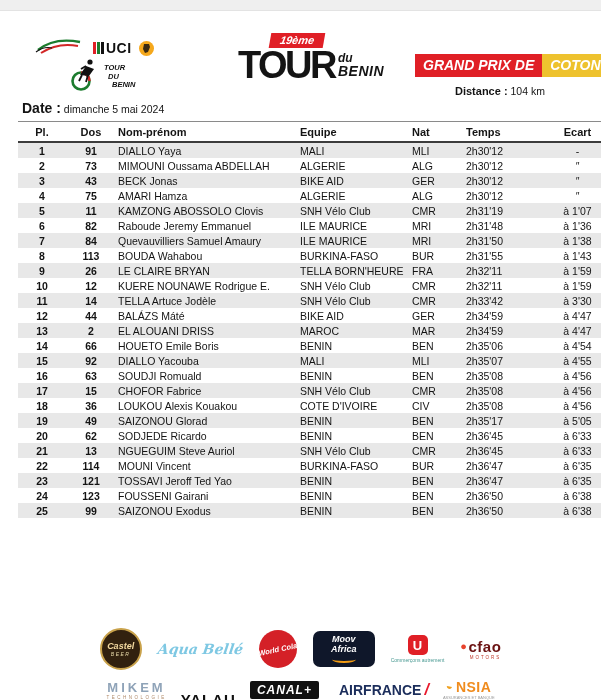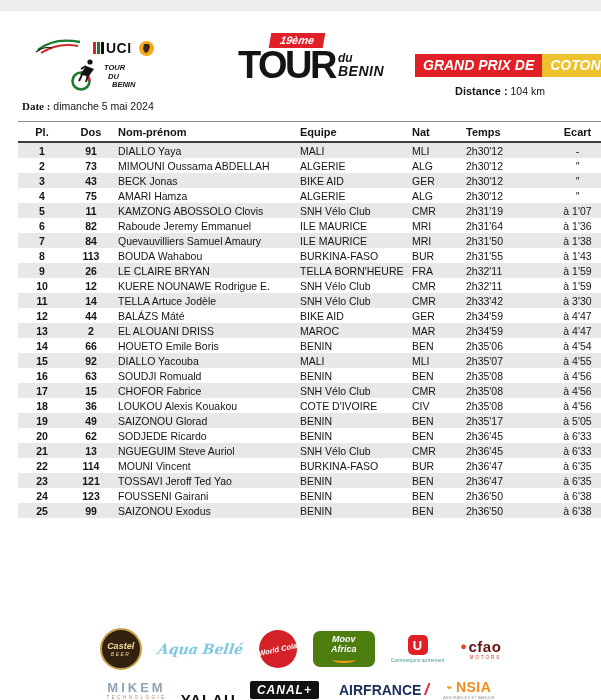--- a/index.html
+++ b/index.html
@@ -32,21 +32,21 @@
 
   
   .gp-banner{position:absolute;left:415px;top:54px;display:flex;font-weight:bold;font-style:italic;
              font-size:14px;color:#fff;white-space:nowrap;}
   .gp-banner span{padding:3px 8px 4px;}
   .distance-line{position:absolute;left:455px;top:85px;font-size:10.5px;}
   .distance-line b{font-size:11px;}
 
   
   .date-line{position:absolute;left:22px;top:100px;font-size:10.5px;}
-  .date-line b{font-size:11px;font-family:Liberation Serif, serif;}
+  .date-line b{font-size:14px;}
   .classement-title{position:absolute;left:0;top:102px;width:100%;text-align:center;
                     font-weight:bold;font-size:12px;letter-spacing:0.2px;}
 
   
   .table-wrap{position:absolute;left:18px;top:121px;width:565px;}
   table{border-collapse:collapse;width:565px;table-layout:fixed;}
   thead tr{border-top:1px solid #8a8a8a;border-bottom:2px solid #3c3c3c;}
   th{font-size:11px;font-weight:bold;padding:4px 2px 3px;text-align:left;}
   td{font-size:10.5px;height:15px;padding:0 2px;overflow:hidden;white-space:nowrap;}
   .c0{width:44px;text-align:center;}
@@ -220,21 +220,21 @@
             <td class="c4" data-name="cell-nat">CMR</td>
             <td class="c5" data-name="cell-time">2h31'19</td>
             <td class="c6" data-name="cell-gap">à 1'07</td>
           </tr>
           <tr data-name="table-row">
             <td class="c0" data-name="cell-pl">6</td>
             <td class="c1" data-name="cell-dos">82</td>
             <td class="c2" data-name="cell-name">Raboude Jeremy Emmanuel</td>
             <td class="c3" data-name="cell-team">ILE MAURICE</td>
             <td class="c4" data-name="cell-nat">MRI</td>
-            <td class="c5" data-name="cell-time">2h31'64</td>
+            <td class="c5" data-name="cell-time">2h31'48</td>
             <td class="c6" data-name="cell-gap">à 1'36</td>
           </tr>
           <tr data-name="table-row" style="background: rgb(232, 232, 232);">
             <td class="c0" data-name="cell-pl">7</td>
             <td class="c1" data-name="cell-dos">84</td>
             <td class="c2" data-name="cell-name">Quevauvilliers Samuel Amaury</td>
             <td class="c3" data-name="cell-team">ILE MAURICE</td>
             <td class="c4" data-name="cell-nat">MRI</td>
             <td class="c5" data-name="cell-time">2h31'50</td>
             <td class="c6" data-name="cell-gap">à 1'38</td>
@@ -409,21 +409,21 @@
       <span class="sp" data-name="castel-logo" style="background: rgb(50, 33, 15);">
         <span class="sp-label" data-name="castel-label" style="color: rgb(243, 217, 160);">Castel</span>
         <span class="sp-sub" data-name="castel-subtext" style="color: rgb(232, 217, 168);">BEER</span>
       </span>
       <span class="sp" data-name="aqua-belle-logo">
         <span class="sp-label" data-name="aqua-belle-label" style="color: rgb(126, 200, 227);">Aqua Bellé</span>
       </span>
       <span class="sp" data-name="world-cola-logo" style="background: rgb(212, 32, 39);">
         <span class="sp-label" data-name="world-cola-label" style="color: rgb(255, 255, 255);">World Cola</span>
       </span>
-      <span class="sp" data-name="moov-africa-logo" style="background: #4d7c0f;">
+      <span class="sp" data-name="moov-africa-logo" style="background: #0f172a;">
         <span class="sp-label" data-name="moov-africa-label" style="color: rgb(255, 255, 255);">Moov Africa</span>
       </span>
       <span class="sp" data-name="super-u-logo">
         <span class="sp-label" data-name="super-u-label" style="color: rgb(255, 255, 255); background: rgb(224, 31, 38);">U</span>
         <span class="sp-sub" data-name="super-u-subtext" style="color: rgb(74, 154, 147);">Commerçons autrement</span>
       </span>
       <span class="sp" data-name="cfao-logo">
         <span class="sp-label" data-name="cfao-label" style="color: rgb(107, 19, 19);">cfao</span>
         <span class="sp-sub" data-name="cfao-subtext" style="color: rgb(192, 57, 43);">MOTORS</span>
       </span>

